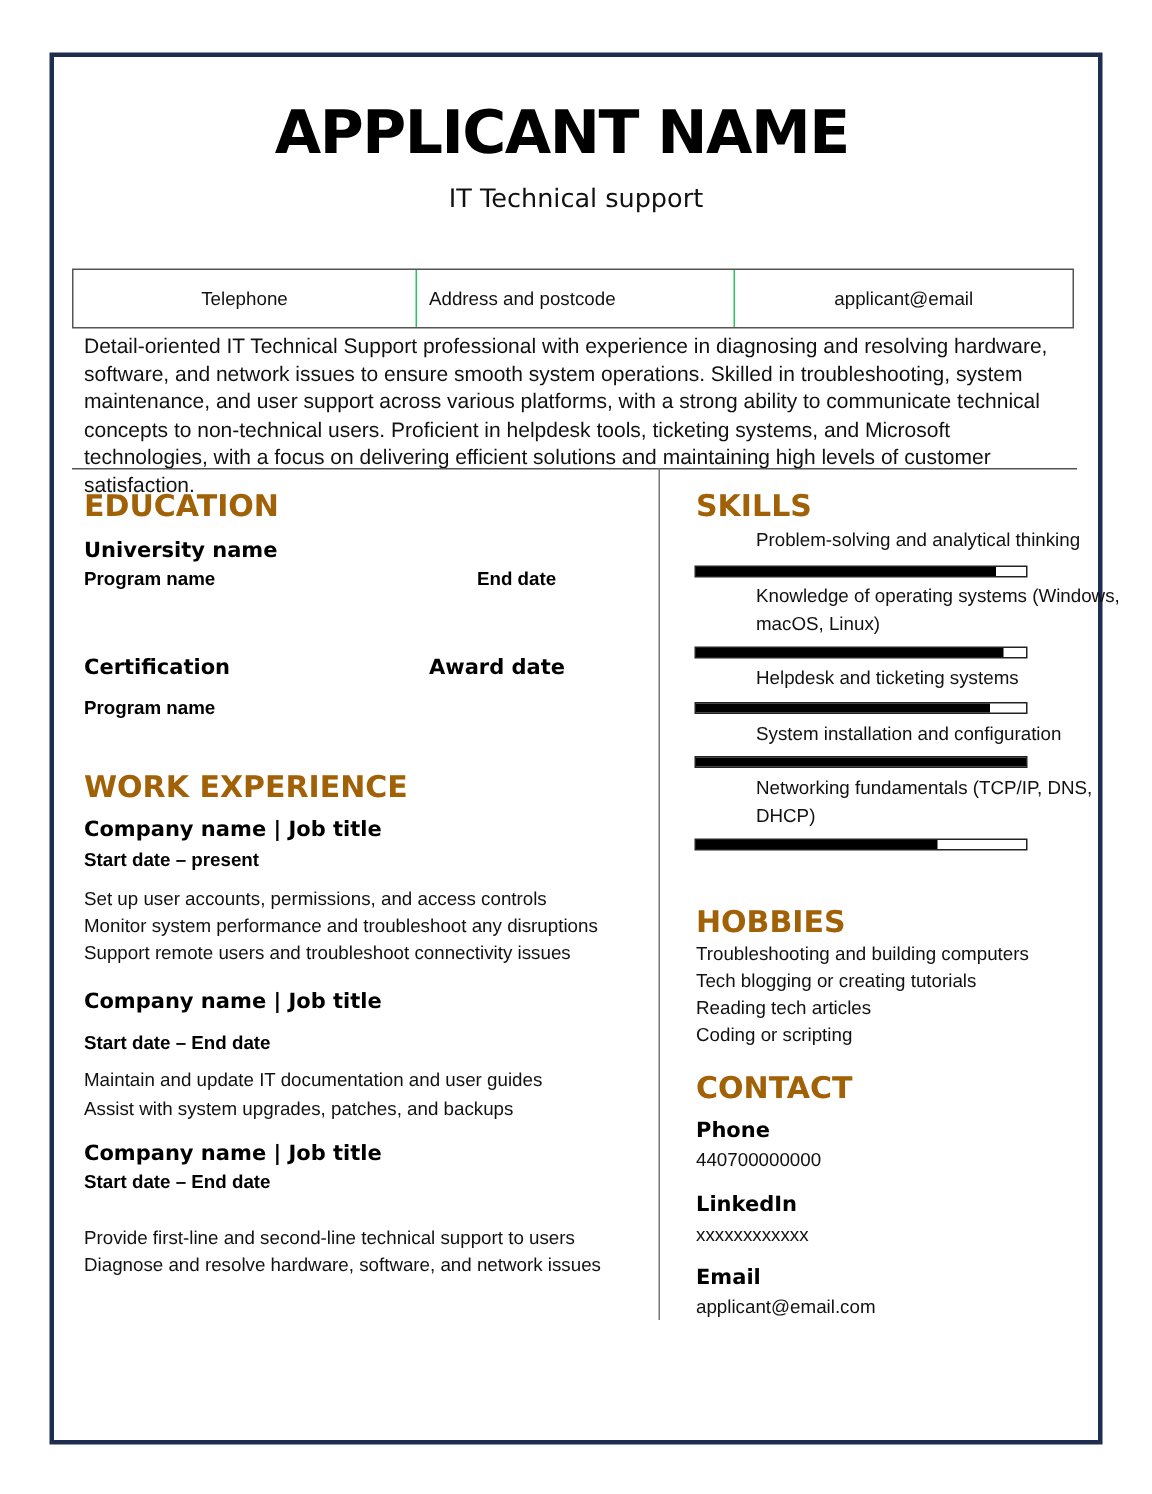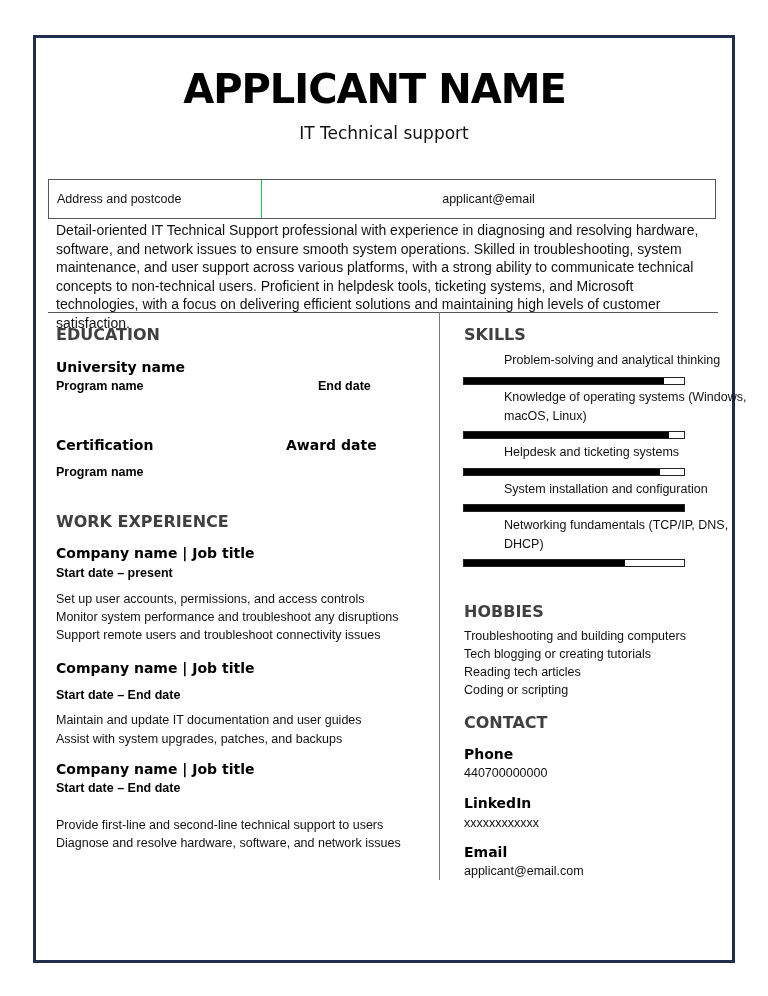--- a/index.html
+++ b/index.html
@@ -9,37 +9,38 @@
   .subtitle { position:absolute; left:0; width:768px; top:123px; text-align:center; font-family:"DejaVu Sans", sans-serif; font-size:17px; color:#111; }
   .contact-table { position:absolute; left:48px; top:179px; width:668px; height:40px; border:1px solid #555; display:flex; box-sizing:border-box; }
   .contact-cell { display:flex; align-items:center; font-size:12.5px; color:#111; box-sizing:border-box; }
   .contact-cell + .contact-cell { border-left:1px solid #22c55e; }
   .c1 { width:228px; justify-content:center; }
   .c2 { width:212px; padding-left:8px; }
   .c3 { flex:1; justify-content:center; }
   .summary { position:absolute; left:56px; top:221px; width:662px; font-size:14px; line-height:18.5px; color:#111; }
   .hrule { position:absolute; left:48px; top:312px; width:670px; height:1px; background:#555; }
   .vrule { position:absolute; left:439px; top:312px; width:1px; height:568px; background:#777; }
-  .sec-title { position:absolute; font-family:"DejaVu Sans", sans-serif; font-weight:bold; font-size:16px; color:#404040; }
+  .sec-title { position:absolute; font-family:"DejaVu Sans", sans-serif; font-weight:bold; font-size:20px; color:#a16207; }
   .sub-head { position:absolute; font-family:"DejaVu Sans", sans-serif; font-weight:bold; font-size:14px; color:#000; }
   .bold-small { position:absolute; font-weight:bold; font-size:12.5px; color:#000; }
   .text { position:absolute; font-size:12.5px; line-height:18.3px; color:#111; }
   .skill-label { position:absolute; left:464px; width:250px; font-size:12.5px; line-height:18.5px; color:#111;margin-left:40px; }
   .bar { position:absolute; left:463px; width:222px; height:8px; border:1px solid #222; background:#fff; box-sizing:border-box; }
   .bar-fill { height:100%; background:#000; }
 </style>
 </head>
 <body>
 
 <div class="page-border" style="border-color: rgb(31, 45, 79);"></div>
 
 <div class="name">APPLICANT NAME</div>
 <div class="subtitle">IT Technical support</div>
 
 <div class="contact-table">
+  <div class="contact-cell c1">Telephone</div>
   <div class="contact-cell c2">Address and postcode</div>
   <div class="contact-cell c3">applicant@email</div>
 </div>
 
 <div class="summary">Detail-oriented IT Technical Support professional with experience in diagnosing and resolving hardware, software, and network issues to ensure smooth system operations. Skilled in troubleshooting, system maintenance, and user support across various platforms, with a strong ability to communicate technical concepts to non-technical users. Proficient in helpdesk tools, ticketing systems, and Microsoft technologies, with a focus on delivering efficient solutions and maintaining high levels of customer satisfaction.</div>
 
 <div class="hrule"></div>
 <div class="vrule"></div>
 
 <div class="sec-title" style="left:56px; top:325px;">EDUCATION</div>

